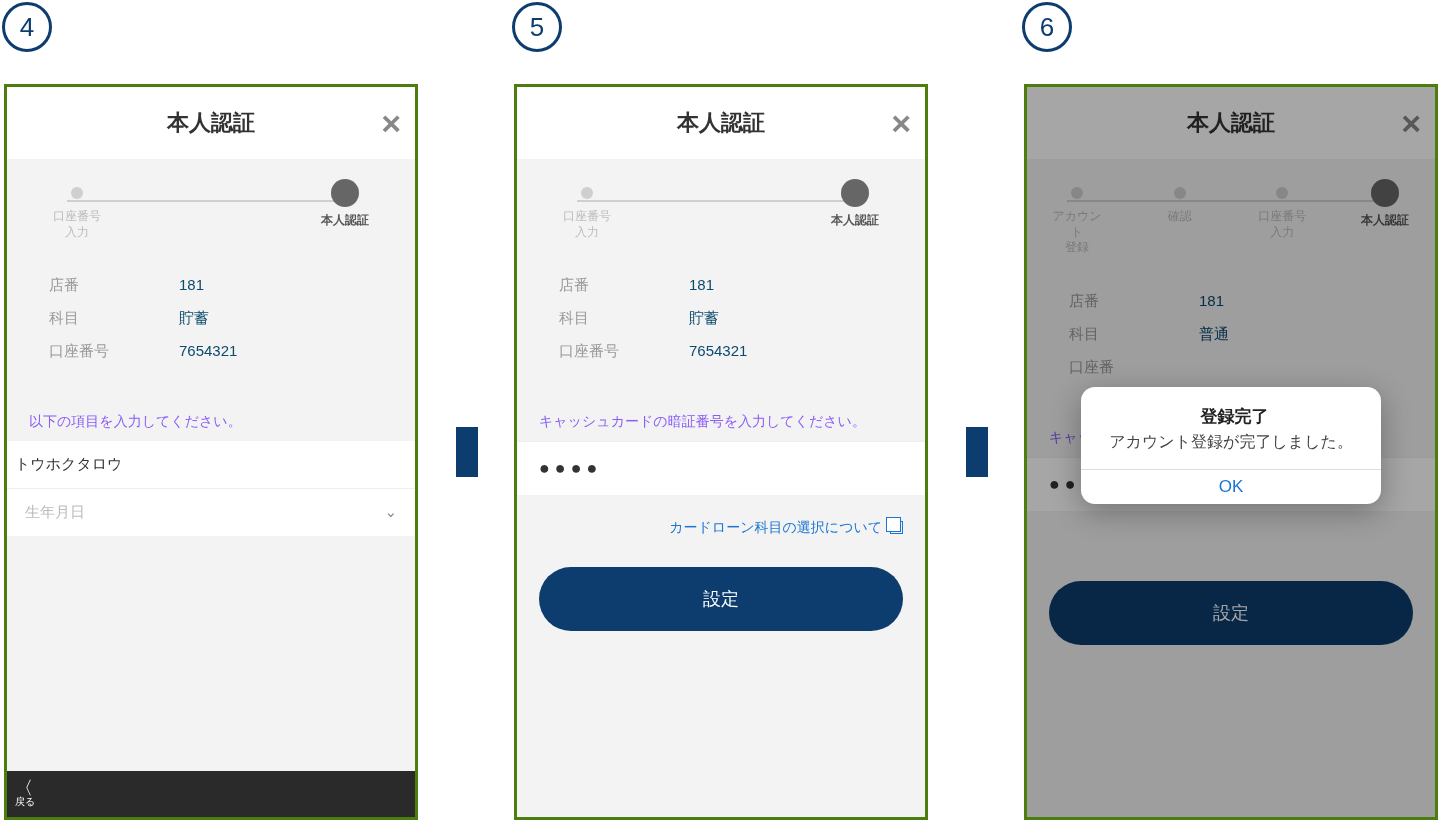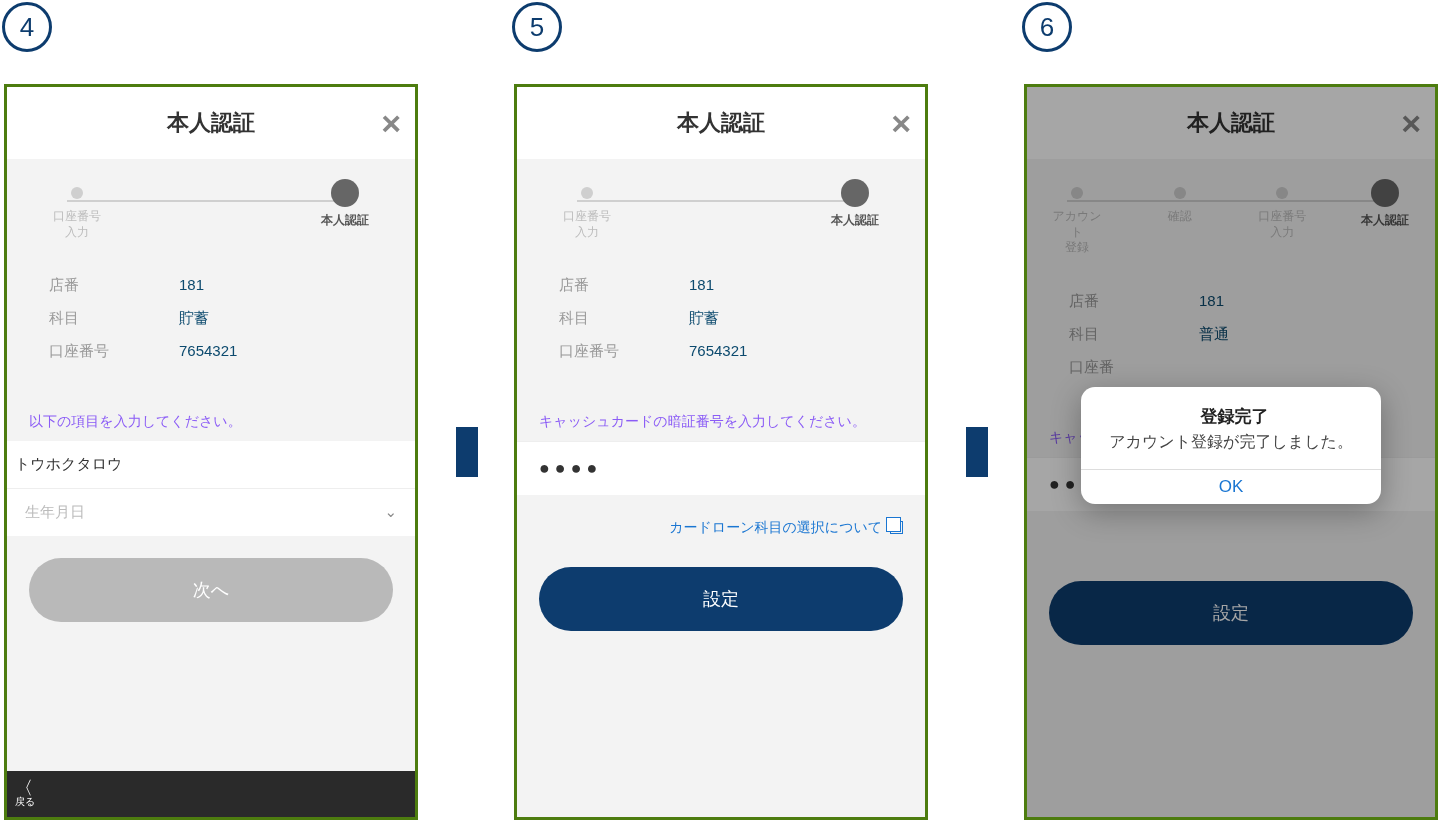--- a/index.html
+++ b/index.html
@@ -302,21 +302,20 @@
         <span class="info-label">口座番号</span>
         <span class="info-value">7654321</span>
       </div>
   </div>
   <div class="instruction">以下の項目を入力してください。</div>
   <div class="text-input">トウホクタロウ</div>
   <div class="select-row">
     <span>生年月日</span>
     <span class="chevron">⌄</span>
   </div>
-  <div class="big-btn btn-gray">次へ</div>
   <div class="bottom-bar">
     <span class="back-chev">〈</span>
     <span class="back-label">戻る</span>
   </div>
 </div>
 
 <div class="phone" style="left:514px; top:84px;">
   <div class="phone-header">
     <div class="phone-title">本人認証</div>
     <div class="close-x"><span>×</span></div>

